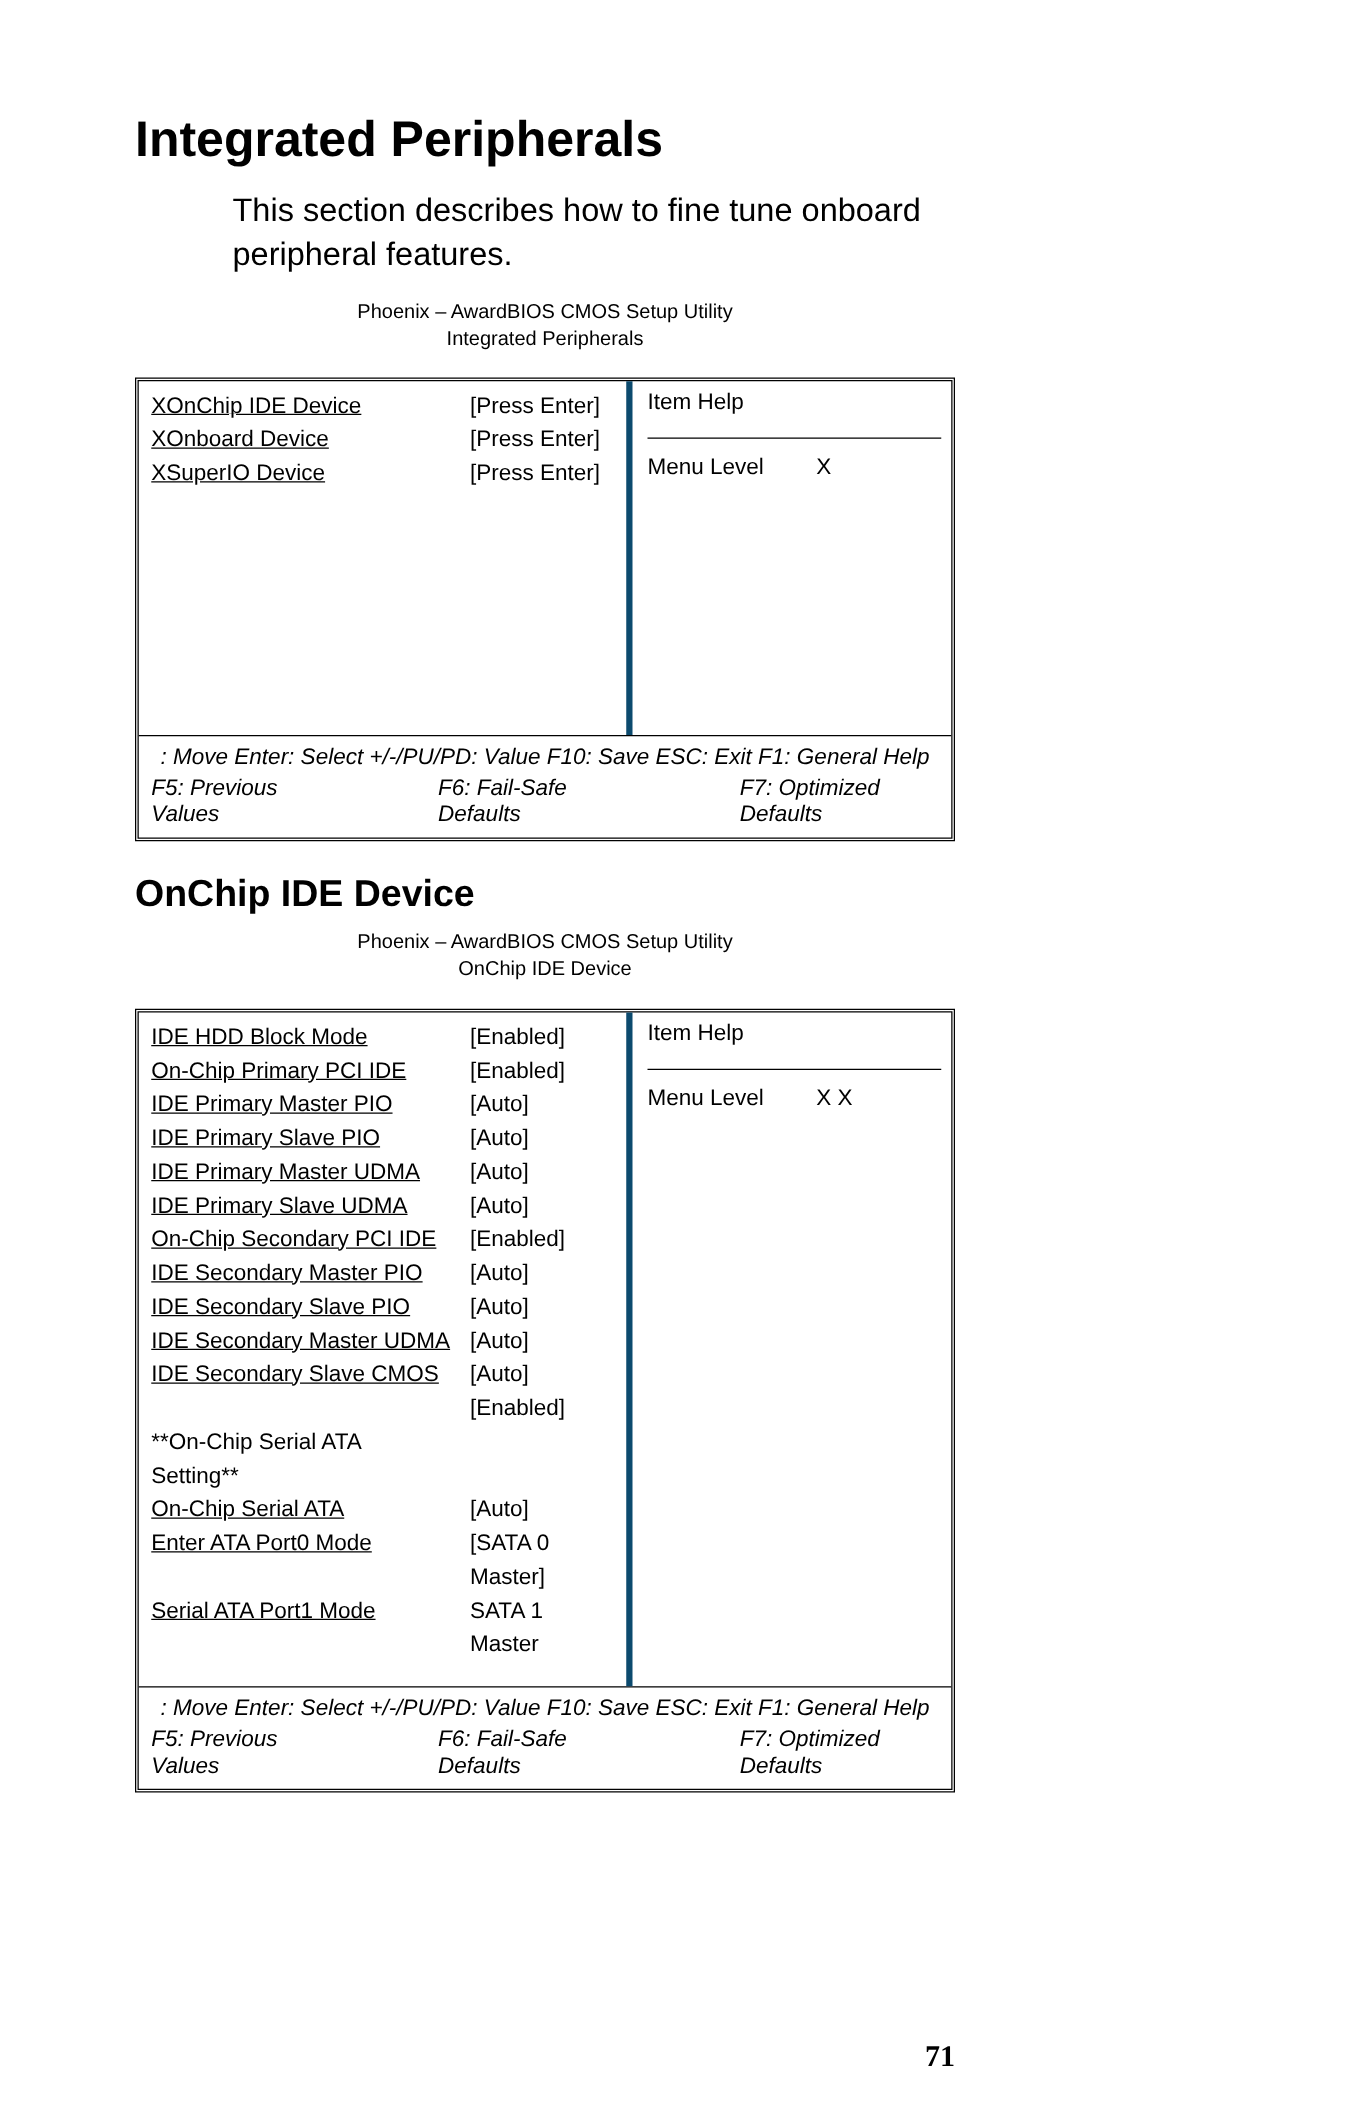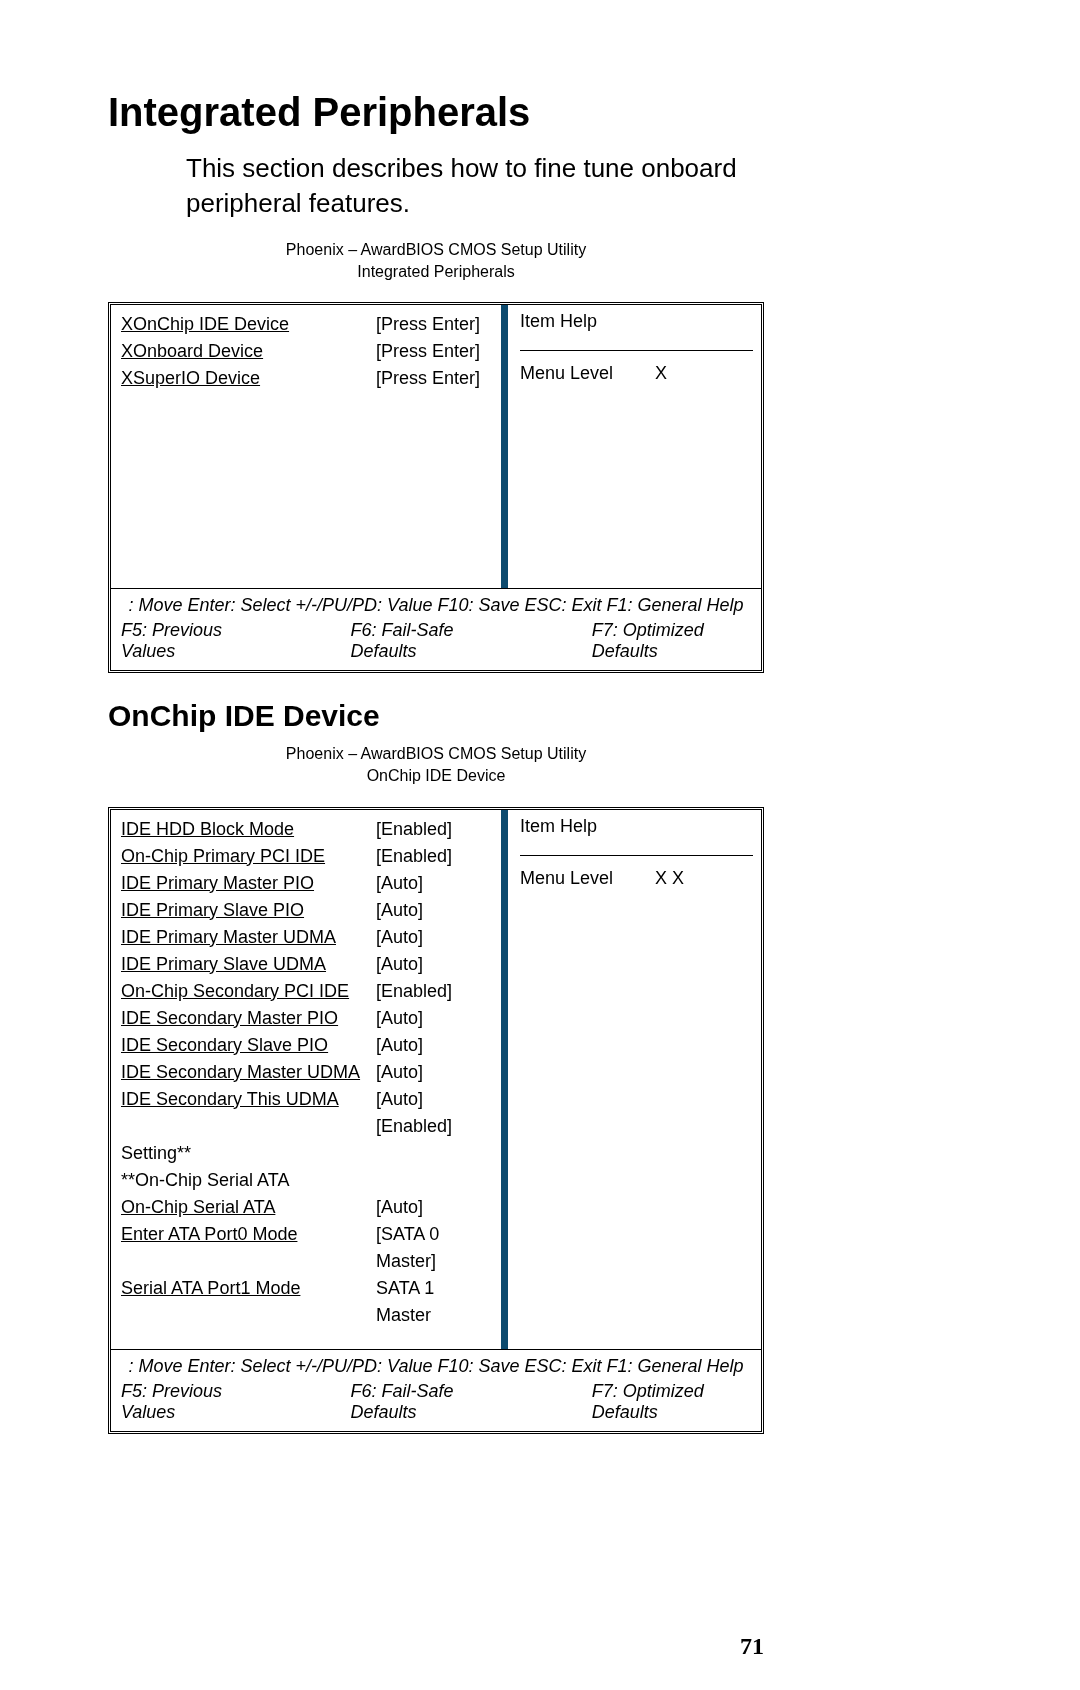--- a/index.html
+++ b/index.html
@@ -47,21 +47,21 @@
   .bios-top {
     display: flex;
   }
   .bios-left {
     flex: 1;
     padding: 6px 8px 6px 10px;
     box-sizing: border-box;
   }
   .bios-right {
     width: 260px;
-    border-left: 7px solid #0c4a6e;
+    border-left: 5px solid #0c4a6e;
     padding: 6px 8px 6px 12px;
     box-sizing: border-box;
   }
   .bios-row {
     display: flex;
     font-size: 18px;
     line-height: 1.5;
   }
   .col-label {
     flex: 0 0 255px;
@@ -205,30 +205,30 @@
         </div>
         <div class="bios-row">
           <div class="col-label">IDE Secondary Slave PIO</div>
           <div class="col-value">[Auto]</div>
         </div>
         <div class="bios-row">
           <div class="col-label">IDE Secondary Master UDMA</div>
           <div class="col-value">[Auto]</div>
         </div>
         <div class="bios-row">
-          <div class="col-label">IDE Secondary This UDMA</div>
+          <div class="col-label">IDE Secondary Slave CMOS</div>
           <div class="col-value">[Auto]</div>
         </div>
         <div class="bios-row">
           <div class="col-label"></div>
           <div class="col-value">[Enabled]</div>
         </div>
 
+        <div class="section-label">**On-Chip Serial ATA</div>
         <div class="section-label">Setting**</div>
-        <div class="section-label">**On-Chip Serial ATA</div>
 
         <div class="bios-row">
           <div class="col-label">On-Chip Serial ATA</div>
           <div class="col-value">[Auto]</div>
         </div>
         <div class="bios-row">
           <div class="col-label">Enter ATA Port0 Mode</div>
           <div class="col-value">[SATA 0  Master]</div>
         </div>
         <div class="bios-row">

